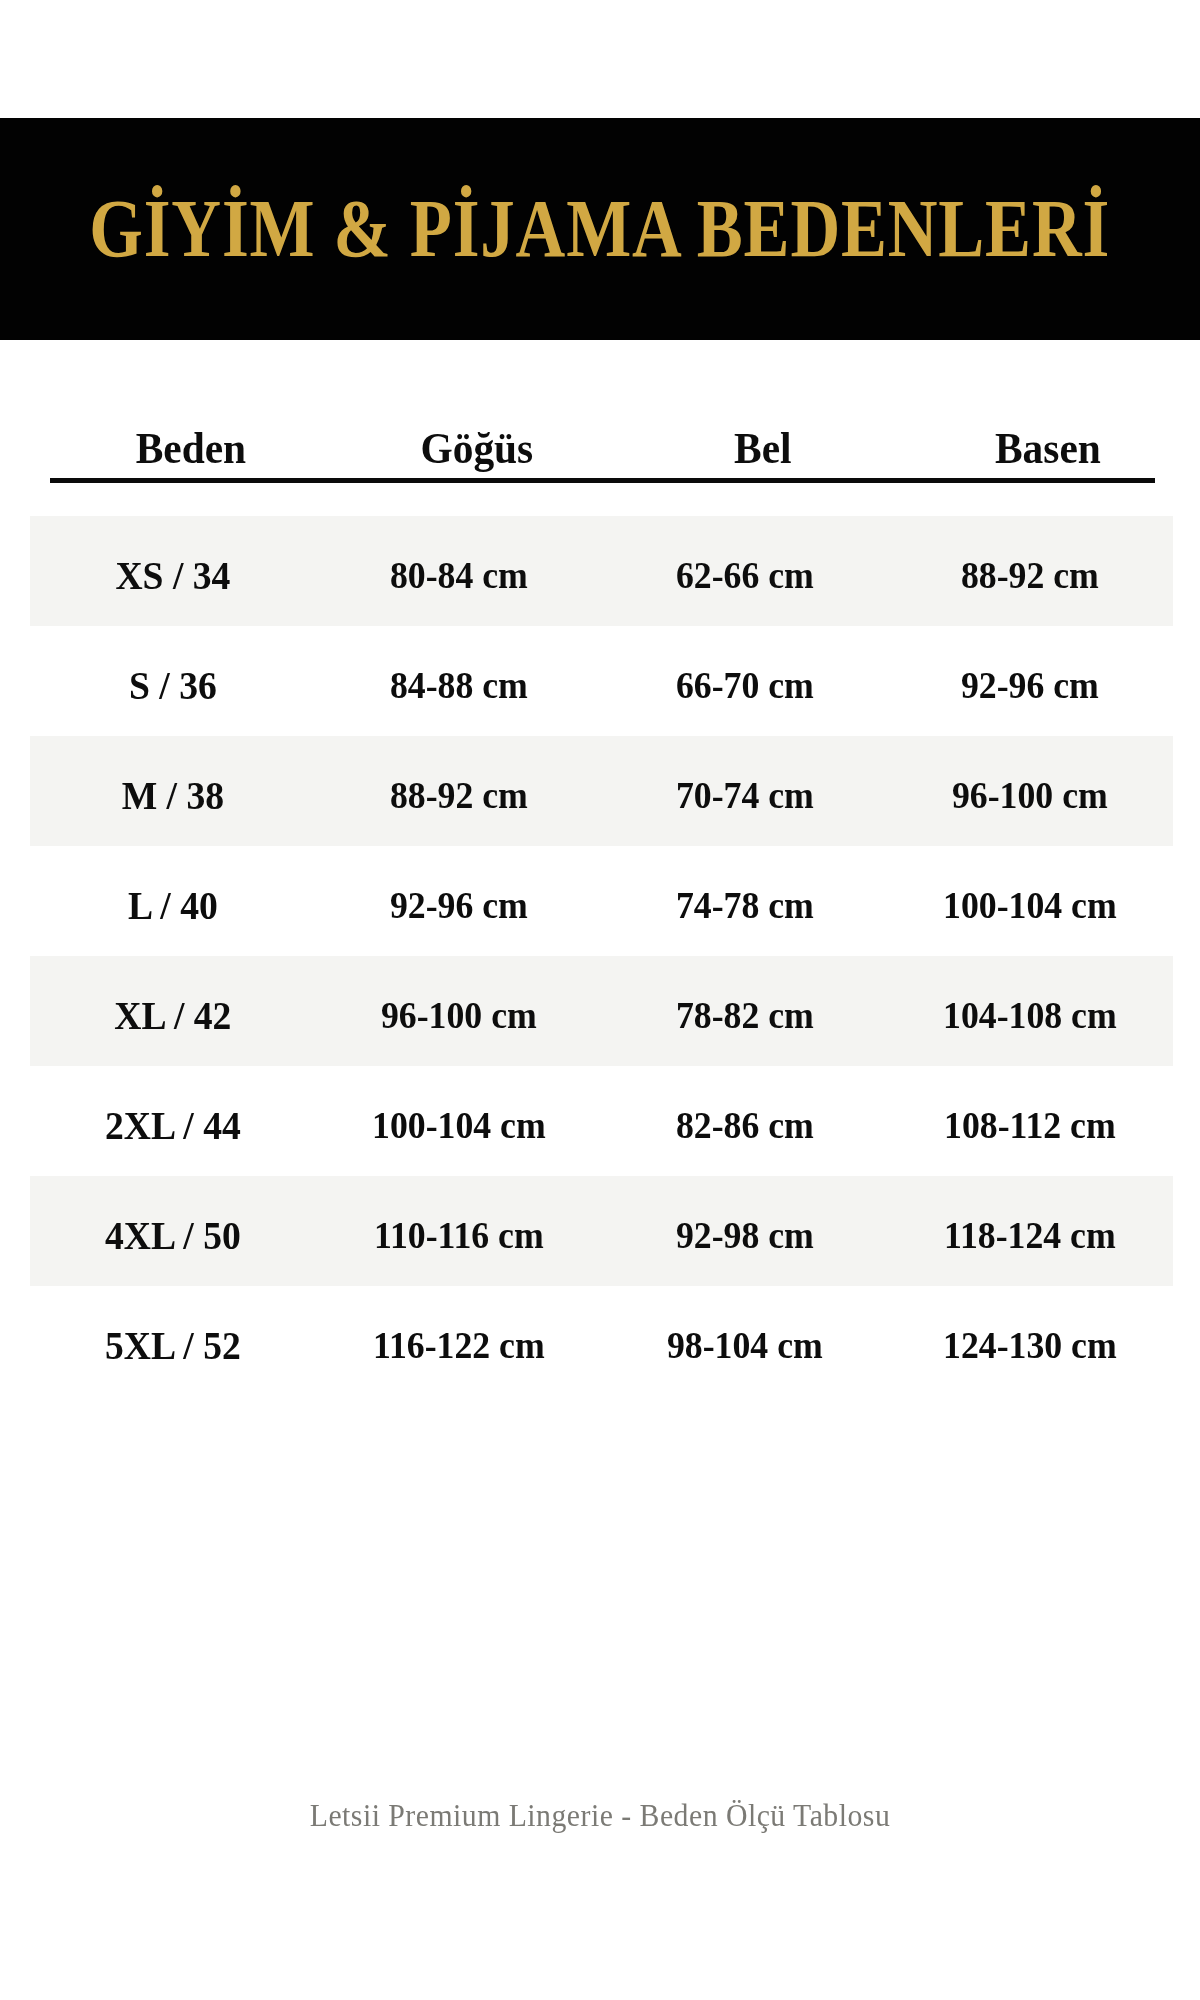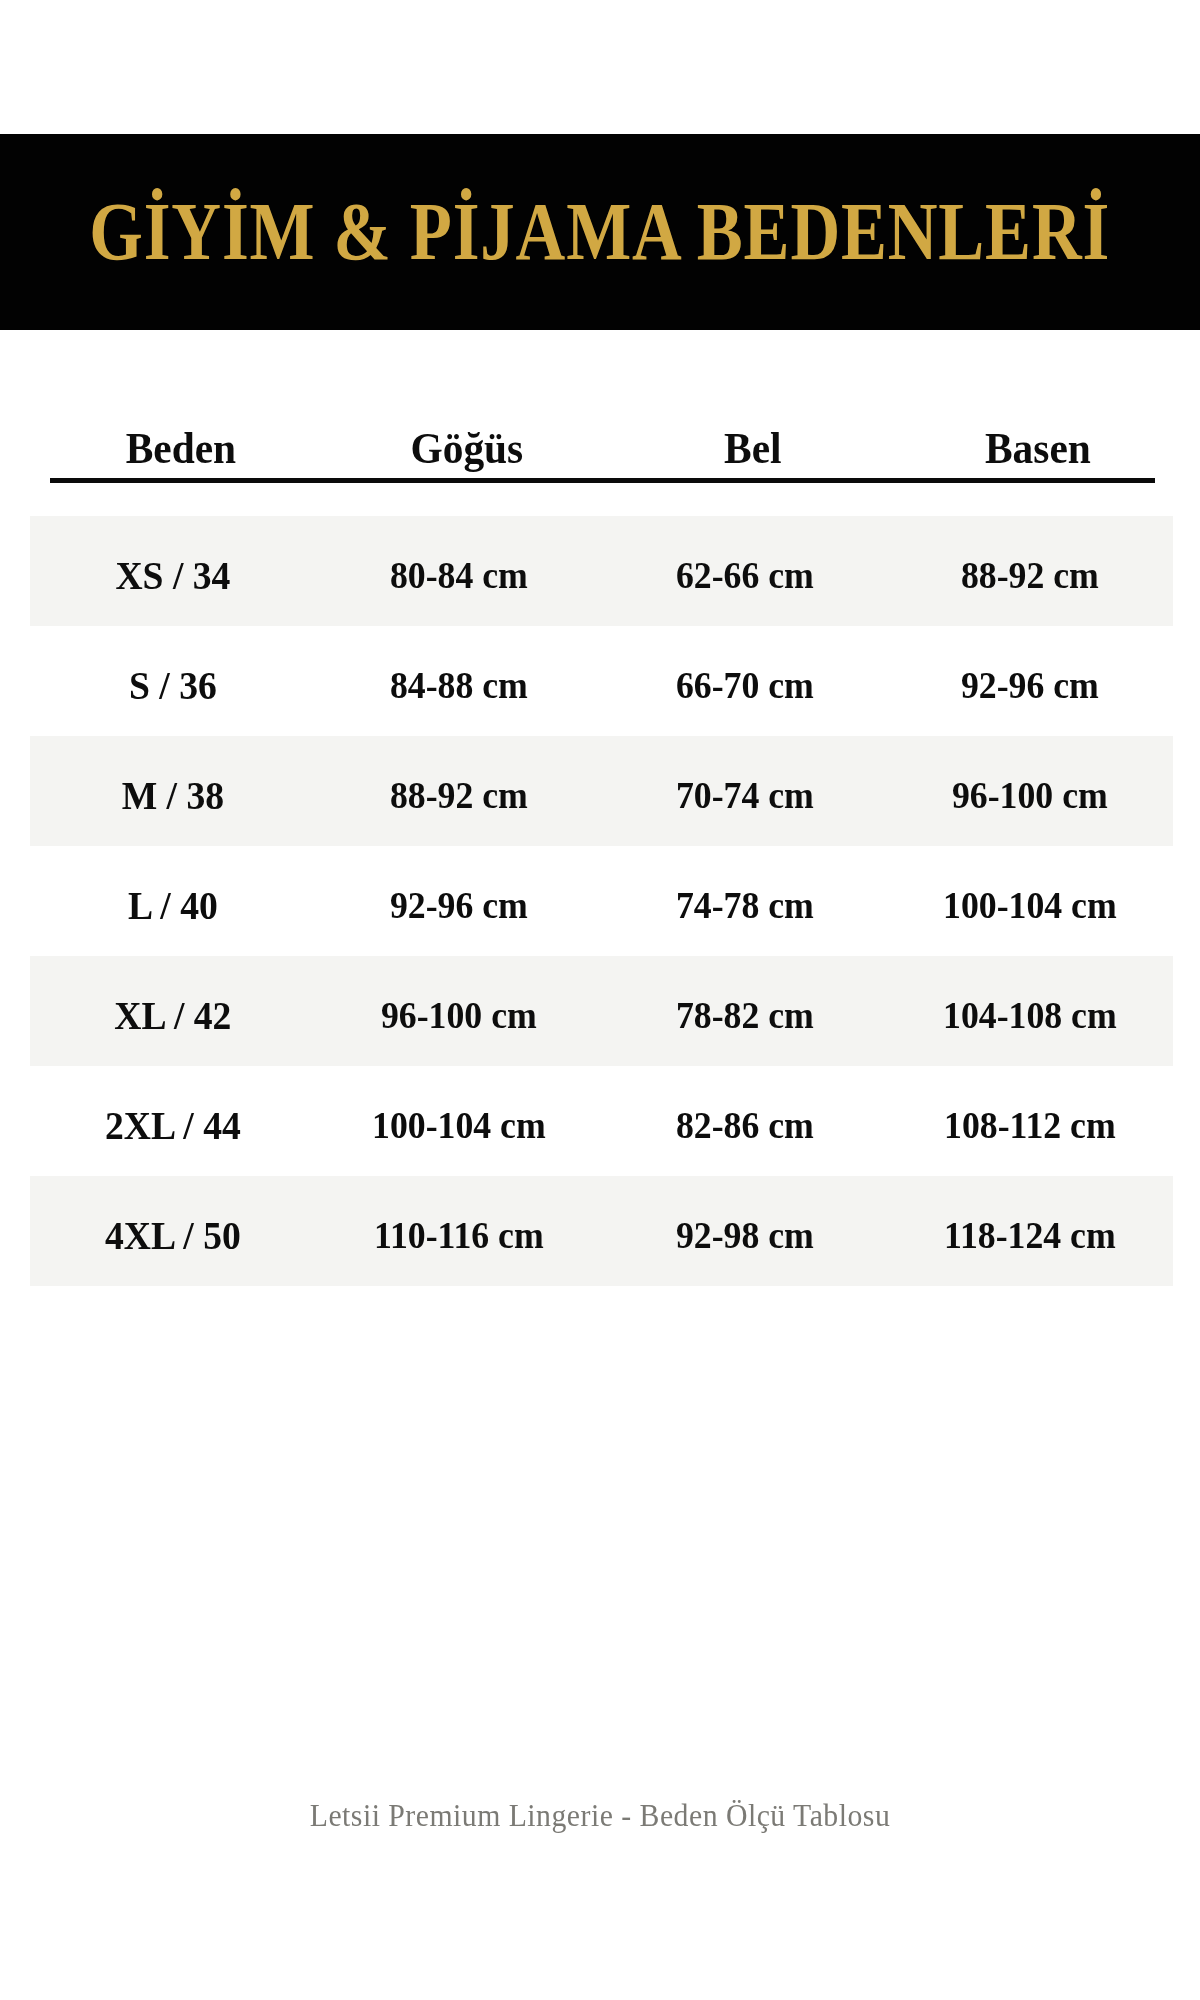--- a/index.html
+++ b/index.html
@@ -16,43 +16,42 @@
     font-family: "Liberation Serif", serif;
     color: #0d0d0d;
   }
 
   
   .banner {
     position: absolute;
     top: 118px;
     left: 0;
     width: 1200px;
-    height: 196px;
+    height: 222px;
     background: #020202;
     display: flex;
     align-items: center;
     justify-content: center;
-    margin-top: 16px;
   }
   .title {
     margin: 0;
     color: #d1a843;
     font-size: 82px;
     font-weight: 700;
     white-space: nowrap;
     letter-spacing: 1px;
     transform: scaleX(0.84);
     transform-origin: center center;
   }
 
   
   .table-header {
     position: absolute;
     top: 418px;
-    left: 38px;
+    left: 48px;
     width: 1143px;
     height: 60px;
     display: grid;
     grid-template-columns: repeat(4, 1fr);
     align-items: center;
   }
   .th {
     text-align: center;
     font-size: 45px;
     font-weight: 700;
@@ -172,18 +171,24 @@
     </div>
 
 
     <div class="row">
       <div class="cell size">4XL / 50</div>
       <div class="cell">110-116 cm</div>
       <div class="cell">92-98 cm</div>
       <div class="cell">118-124 cm</div>
     </div>
 
+    <div class="row">
+      <div class="cell size">5XL / 52</div>
+      <div class="cell">116-122 cm</div>
+      <div class="cell">98-104 cm</div>
+      <div class="cell">124-130 cm</div>
+    </div>
 
   </div>
 
   <footer class="footer">Letsii Premium Lingerie - Beden Ölçü Tablosu</footer>
 
 </div>
 
 </body></html>

